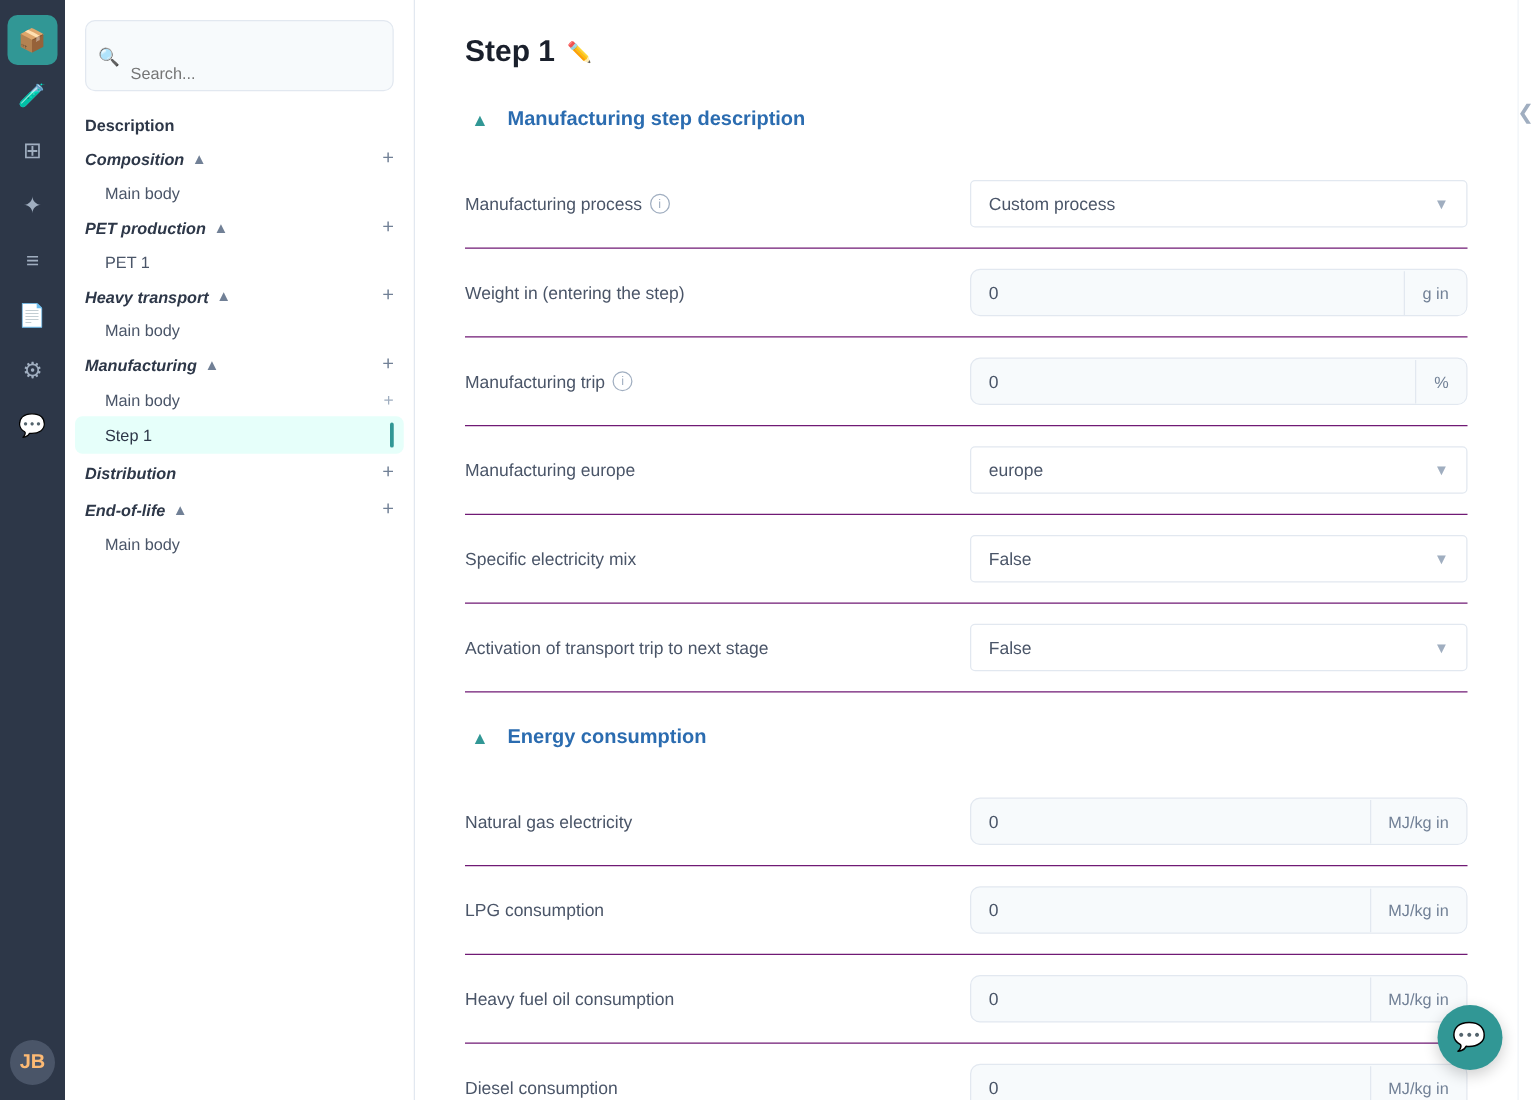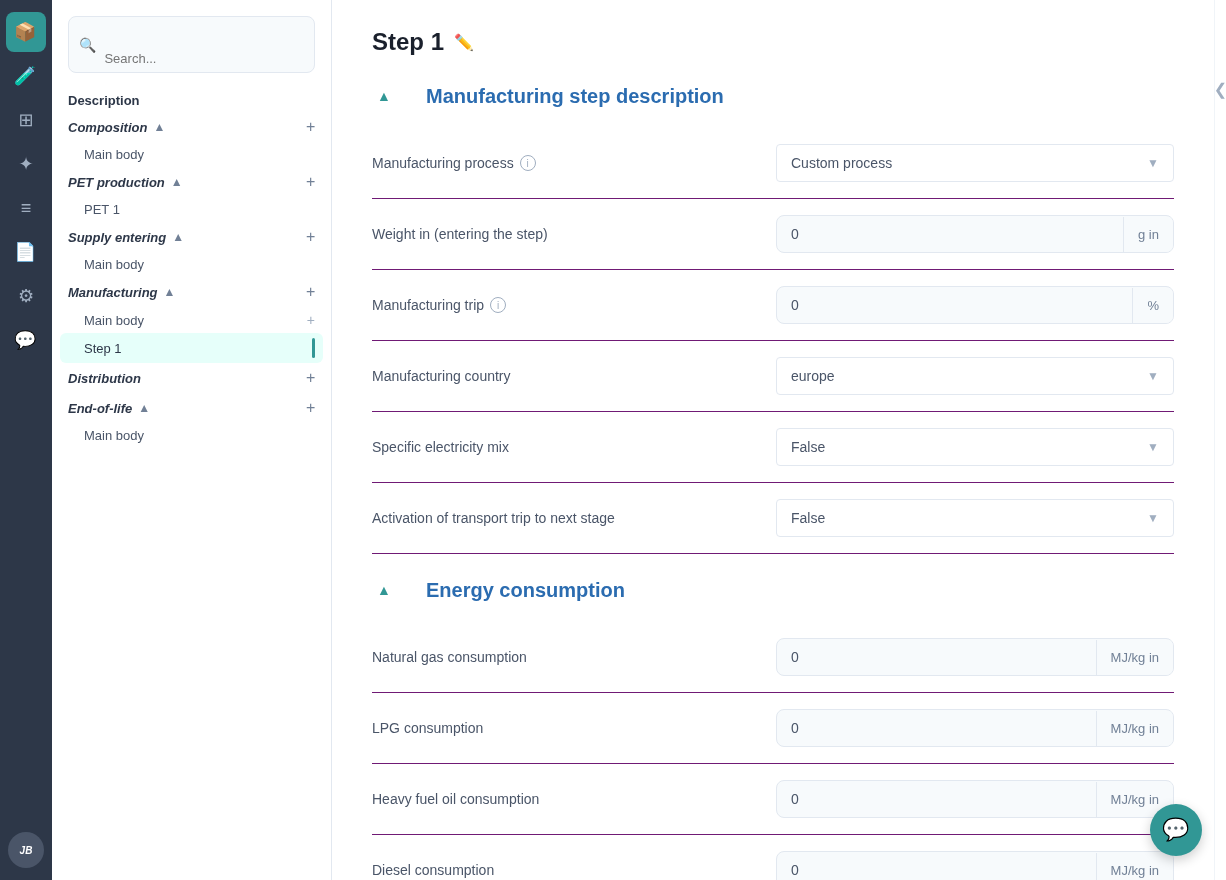--- a/index.html
+++ b/index.html
@@ -33,25 +33,24 @@
     }
     .icon-nav-avatar {
       margin-top: auto;
       width: 36px;
       height: 36px;
       border-radius: 50%;
       background: #4a5568;
       display: flex;
       align-items: center;
       justify-content: center;
-      color: #ffffff;
-      font-size: 10px;
+      color: #fdba74;
+      font-size: 16px;
       font-weight: 600;
       cursor: pointer;
-      font-style: italic;
     }
 
     
     .sidebar {
       width: 280px;
       background: #fff;
       border-right: 1px solid #e2e8f0;
       display: flex;
       flex-direction: column;
       flex-shrink: 0;
@@ -169,24 +168,23 @@
       width: 24px;
       height: 24px;
       display: flex;
       align-items: center;
       justify-content: center;
       cursor: pointer;
       color: #319795;
       font-size: 14px;
     }
     .section-title {
-      font-size: 20px;
+      font-size: 16px;
       font-weight: 600;
       color: #2b6cb0;
-      margin-left: 20px;
     }
 
     
     .form-row {
       display: flex;
       align-items: center;
       padding: 16px 0;
       border-bottom: 1px solid #701a75;
       gap: 24px;
     }
@@ -334,21 +332,21 @@
       <span class="sidebar-plus">+</span>
     </div>
     <div class="sidebar-item">
       <span>PET 1</span>
     </div>
   </div>
 
   <div class="sidebar-group">
     <div class="sidebar-group-header">
       <span class="sidebar-group-title">
-        <span>Supply entering</span>
+        <span>Heavy transport</span>
         <span class="sidebar-chevron">▲</span>
       </span>
       <span class="sidebar-plus">+</span>
     </div>
     <div class="sidebar-item">
       <span>Main body</span>
     </div>
   </div>
 
   <div class="sidebar-group">
@@ -437,21 +435,21 @@
       <div class="form-control">
         <div class="input-wrap">
           <input type="text" value="0" style="">
           <span class="input-unit">%</span>
         </div>
       </div>
     </div>
 
     <div class="form-row">
       <div class="form-label">
-        <span>Manufacturing country</span>
+        <span>Manufacturing europe</span>
       </div>
       <div class="form-control">
         <div class="select-wrap">
           <span>europe</span>
           <span class="select-chevron">▼</span>
         </div>
       </div>
     </div>
 
     <div class="form-row">
@@ -480,21 +478,21 @@
   </div>
 
   <div style="margin-top: 24px;">
     <div class="section-header">
       <div class="section-chevron">▲</div>
       <span class="section-title">Energy consumption</span>
     </div>
 
     <div class="form-row">
       <div class="form-label">
-        <span>Natural gas consumption</span>
+        <span>Natural gas electricity</span>
       </div>
       <div class="form-control">
         <div class="input-wrap">
           <input type="text" value="0" style="">
           <span class="input-unit">MJ/kg in</span>
         </div>
       </div>
     </div>
 
     <div class="form-row">

